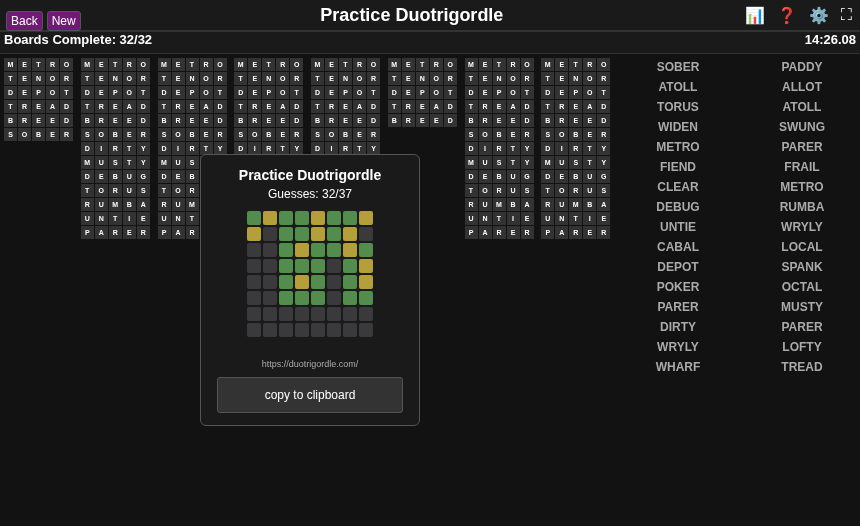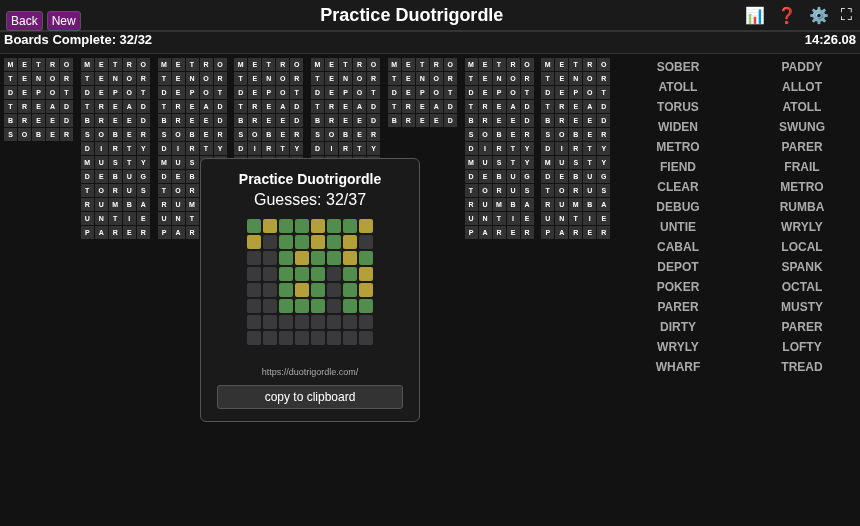--- a/index.html
+++ b/index.html
@@ -100,21 +100,21 @@
       transform: translate(-50%, -50%);
       background: #1a1a1a;
       border: 1px solid #555;
       border-radius: 6px;
       padding: 12px 16px;
       text-align: center;
       z-index: 10;
       min-width: 220px;
     }
     .popup-title { font-size: 14px; font-weight: bold; margin-bottom: 4px; }
-    .popup-stat { font-size: 16px; margin: 2px 0; }
+    .popup-stat { font-size: 12px; margin: 2px 0; }
     .popup-grid {
       margin: 8px auto;
       display: inline-block;
     }
     .popup-row {
       display: flex;
       gap: 2px;
       margin-bottom: 2px;
       justify-content: center;
     }
@@ -131,21 +131,21 @@
     }
     .popup-cell.g { background: #538d4e; }
     .popup-cell.y { background: #b59f3b; }
     .popup-cell.x { background: #3a3a3c; }
     .popup-url { font-size: 9px; color: #aaa; margin-top: 12px; }
     .popup-copy-btn {
       margin-top: 8px;
       background: #333;
       border: 1px solid #555;
       color: white;
-      padding: 4px 16px;
+      padding: 10px 16px;
       font-size: 12px;
       cursor: pointer;
       border-radius: 3px;
       width: 100%;
     }
 
     
     .word-list {
       flex: 1;
       padding: 4px 6px;

